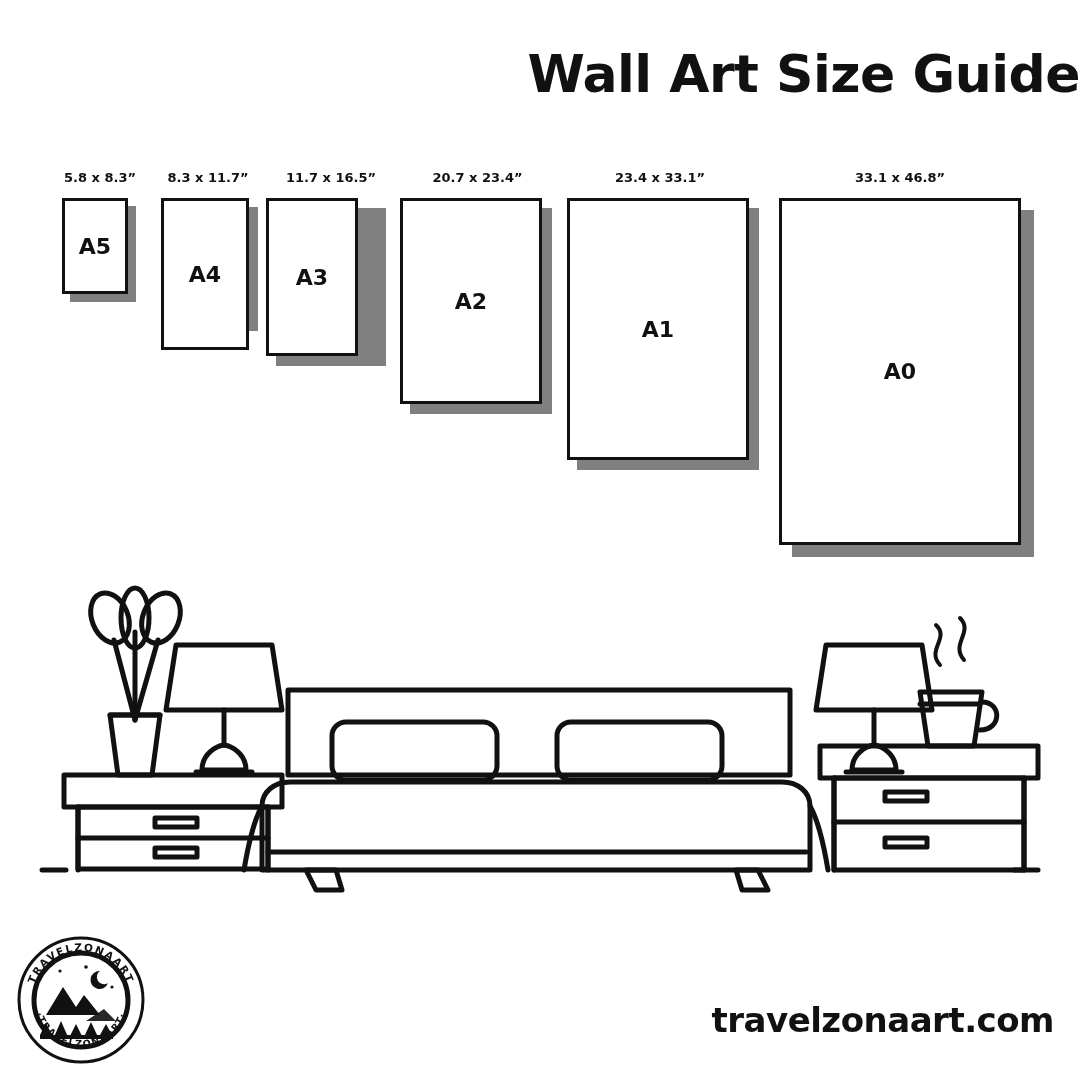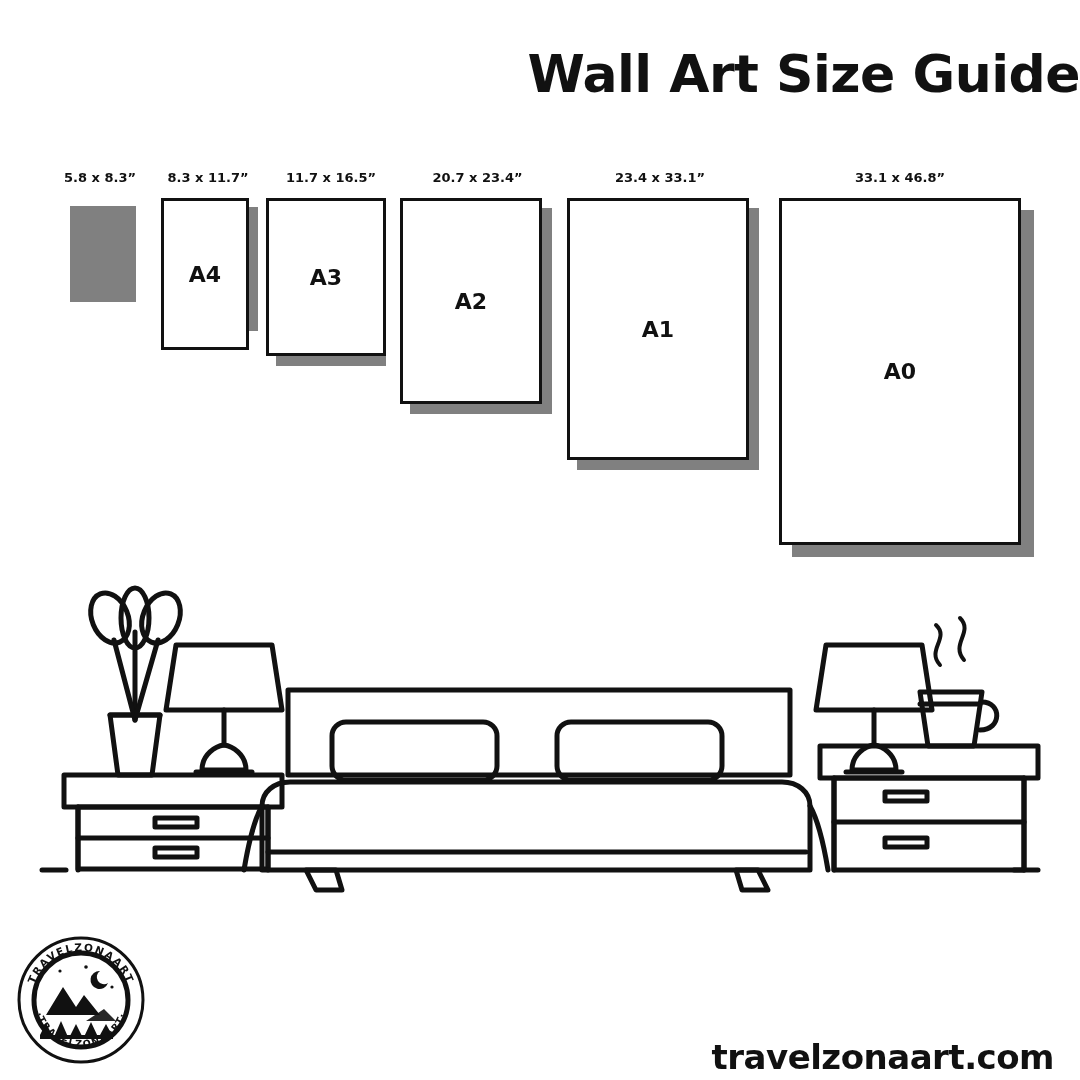--- a/index.html
+++ b/index.html
@@ -87,47 +87,49 @@
     height: 130px;
   }
   #website-url {
     position: absolute;
     right: 26px;
     top: 1000px;
     font-size: 34px;
     font-weight: bold;
     color: #111111;
     letter-spacing: -0.5px;
-    margin-top: 37px;
   }
 </style>
 </head>
 <body>
 
 <div id="page-title">Wall Art Size Guide</div>
 
 <div id="size-chart">
 
   <div class="frame-group" style="left:52px; top:0px; width:96px; height:140px;">
     <div class="frame-label">5.8 x 8.3”</div>
     <div class="frame-shadow" style="left:18px; top:36px; width:66px; height:96px;"></div>
+    <div class="frame-box" style="left:10px; top:28px; width:66px; height:96px;">
+      <span class="frame-name">A5</span>
+    </div>
   </div>
 
   <div class="frame-group" style="left:148px; top:0px; width:120px; height:170px;">
     <div class="frame-label">8.3 x 11.7”</div>
     <div class="frame-shadow" style="left:22px; top:37px; width:88px; height:124px;"></div>
     <div class="frame-box" style="left:13px; top:28px; width:88px; height:152px;">
       <span class="frame-name">A4</span>
     </div>
   </div>
 
   <div class="frame-group" style="left:256px; top:0px; width:150px; height:220px;">
     <div class="frame-label">11.7 x 16.5”</div>
     <div class="frame-shadow" style="left:20px; top:38px; width:110px; height:158px;"></div>
-    <div class="frame-box" style="left:10px; top:28px; width:120px; height:158px;">
+    <div class="frame-box" style="left:10px; top:28px; width:92px; height:158px;">
       <span class="frame-name">A3</span>
     </div>
   </div>
 
   <div class="frame-group" style="left:390px; top:0px; width:175px; height:270px;">
     <div class="frame-label">20.7 x 23.4”</div>
     <div class="frame-shadow" style="left:20px; top:38px; width:142px; height:206px;"></div>
     <div class="frame-box" style="left:10px; top:28px; width:142px; height:206px;">
       <span class="frame-name">A2</span>
     </div>

